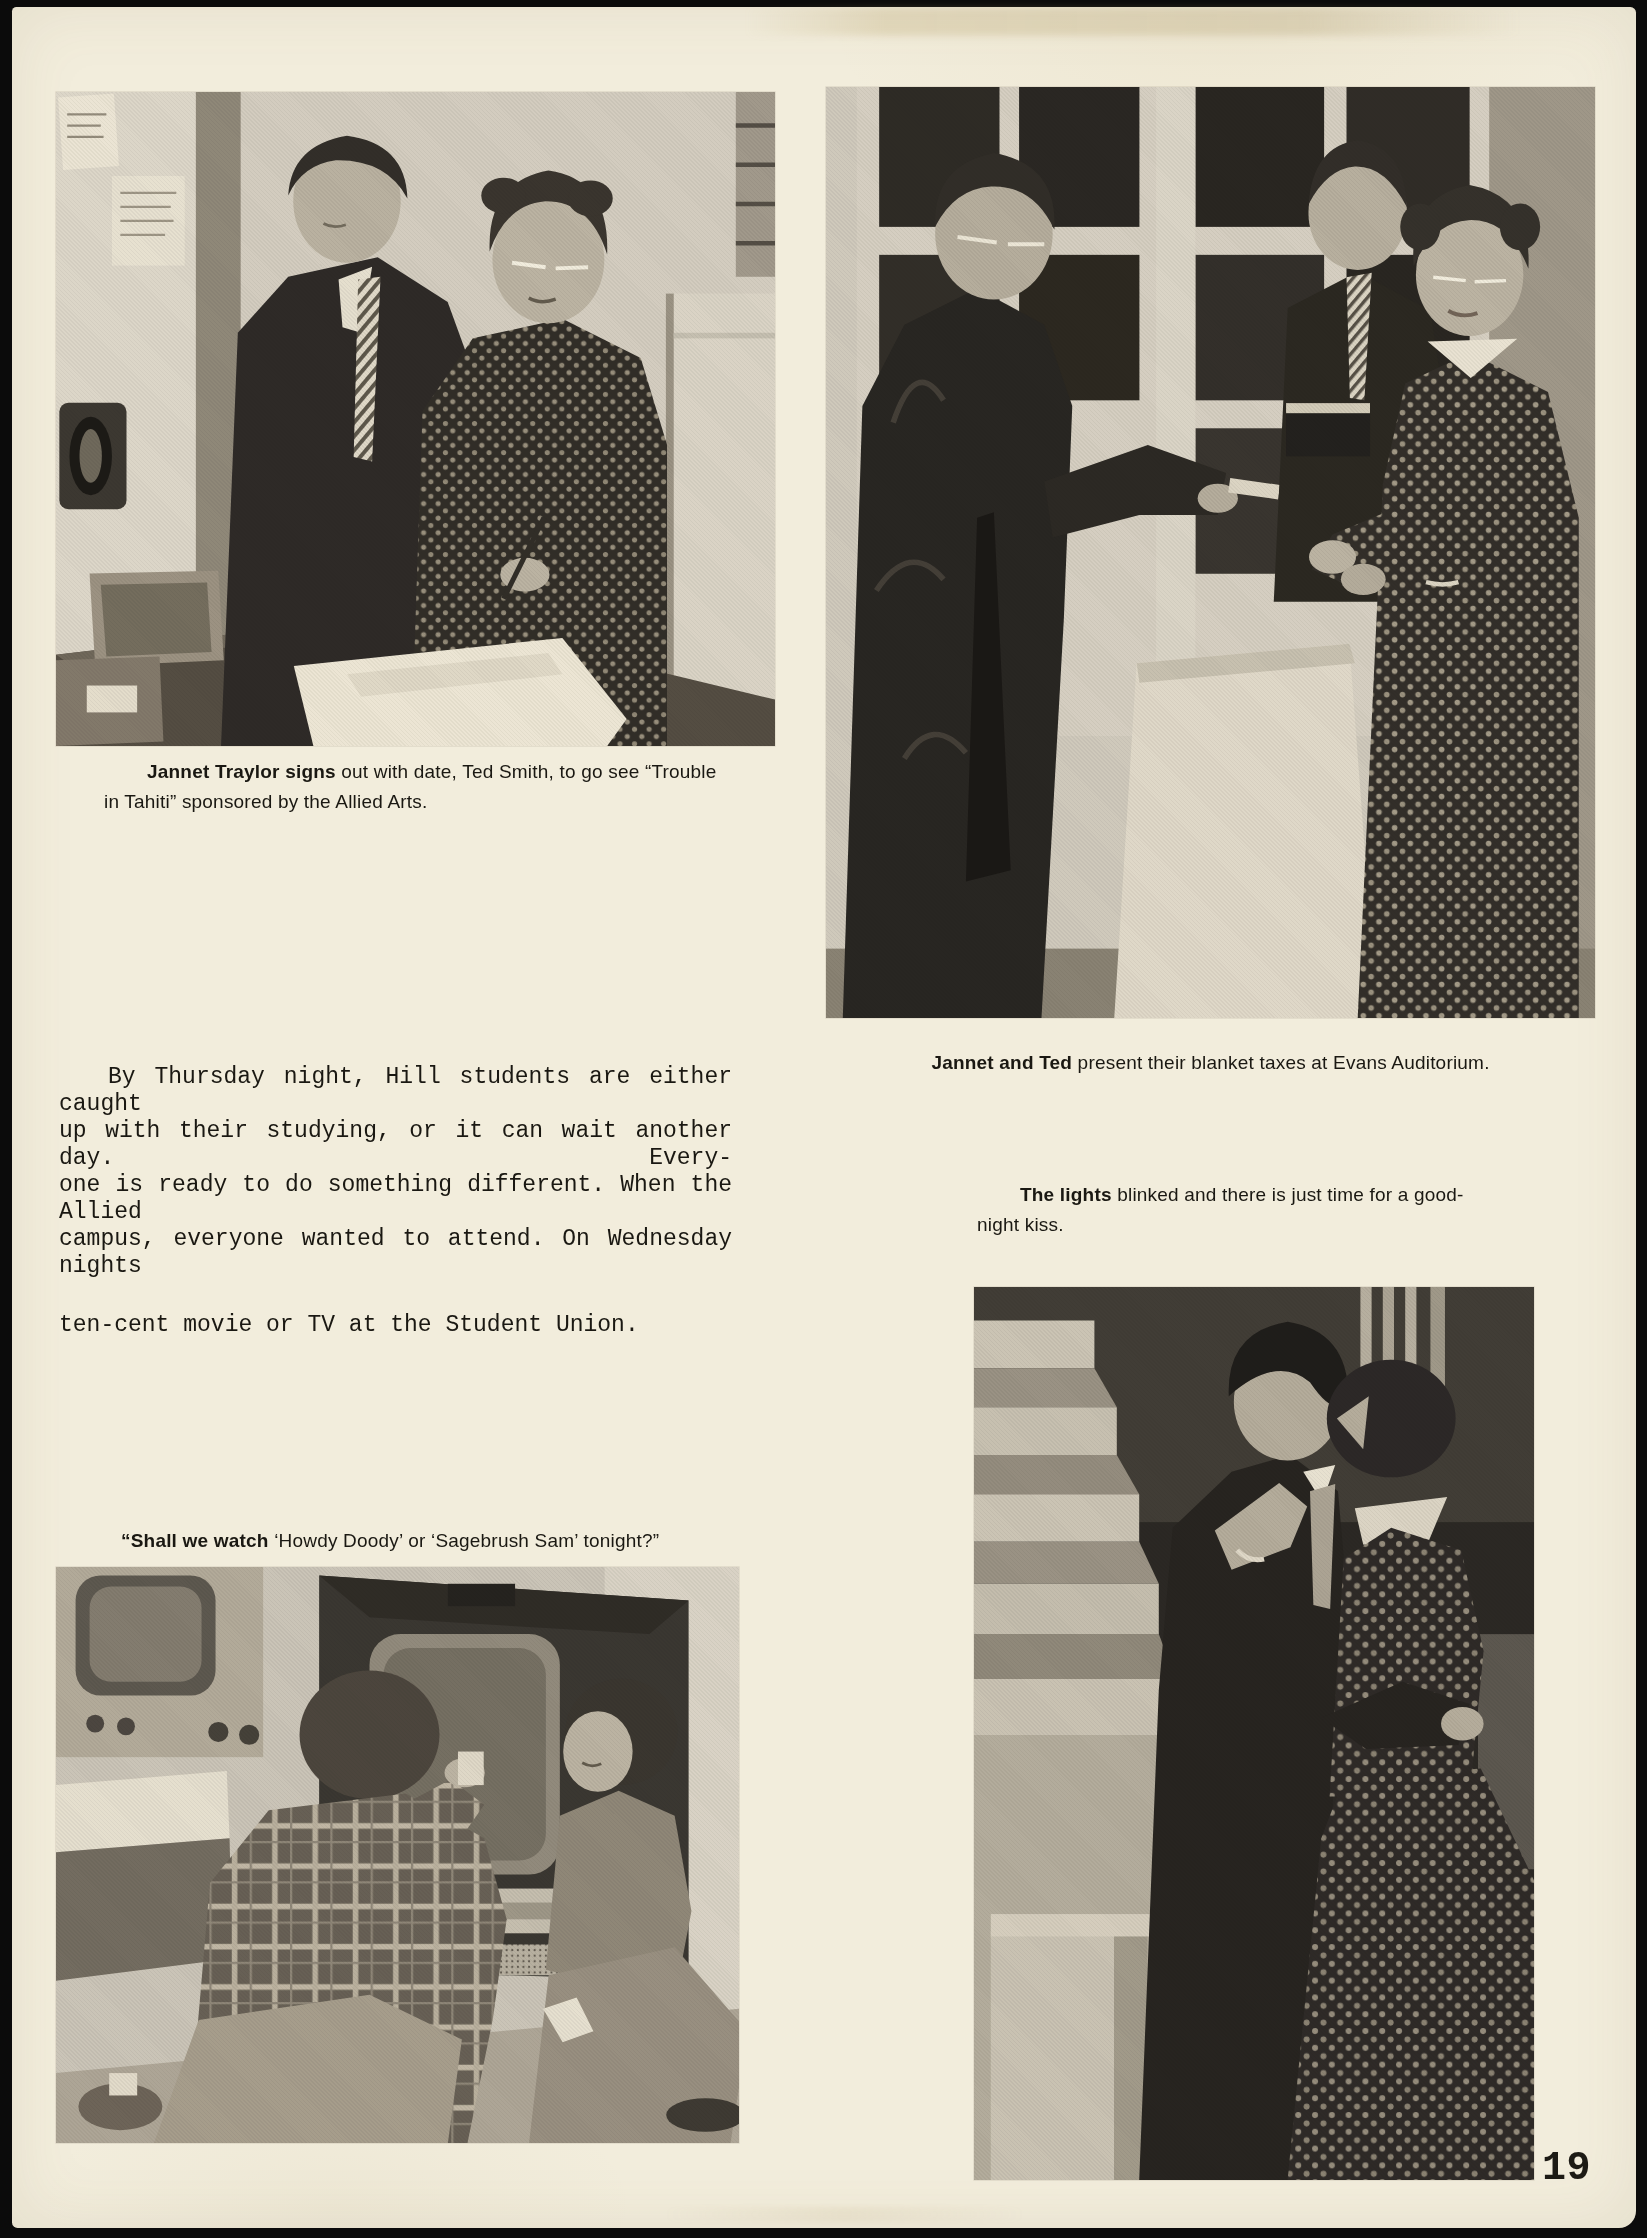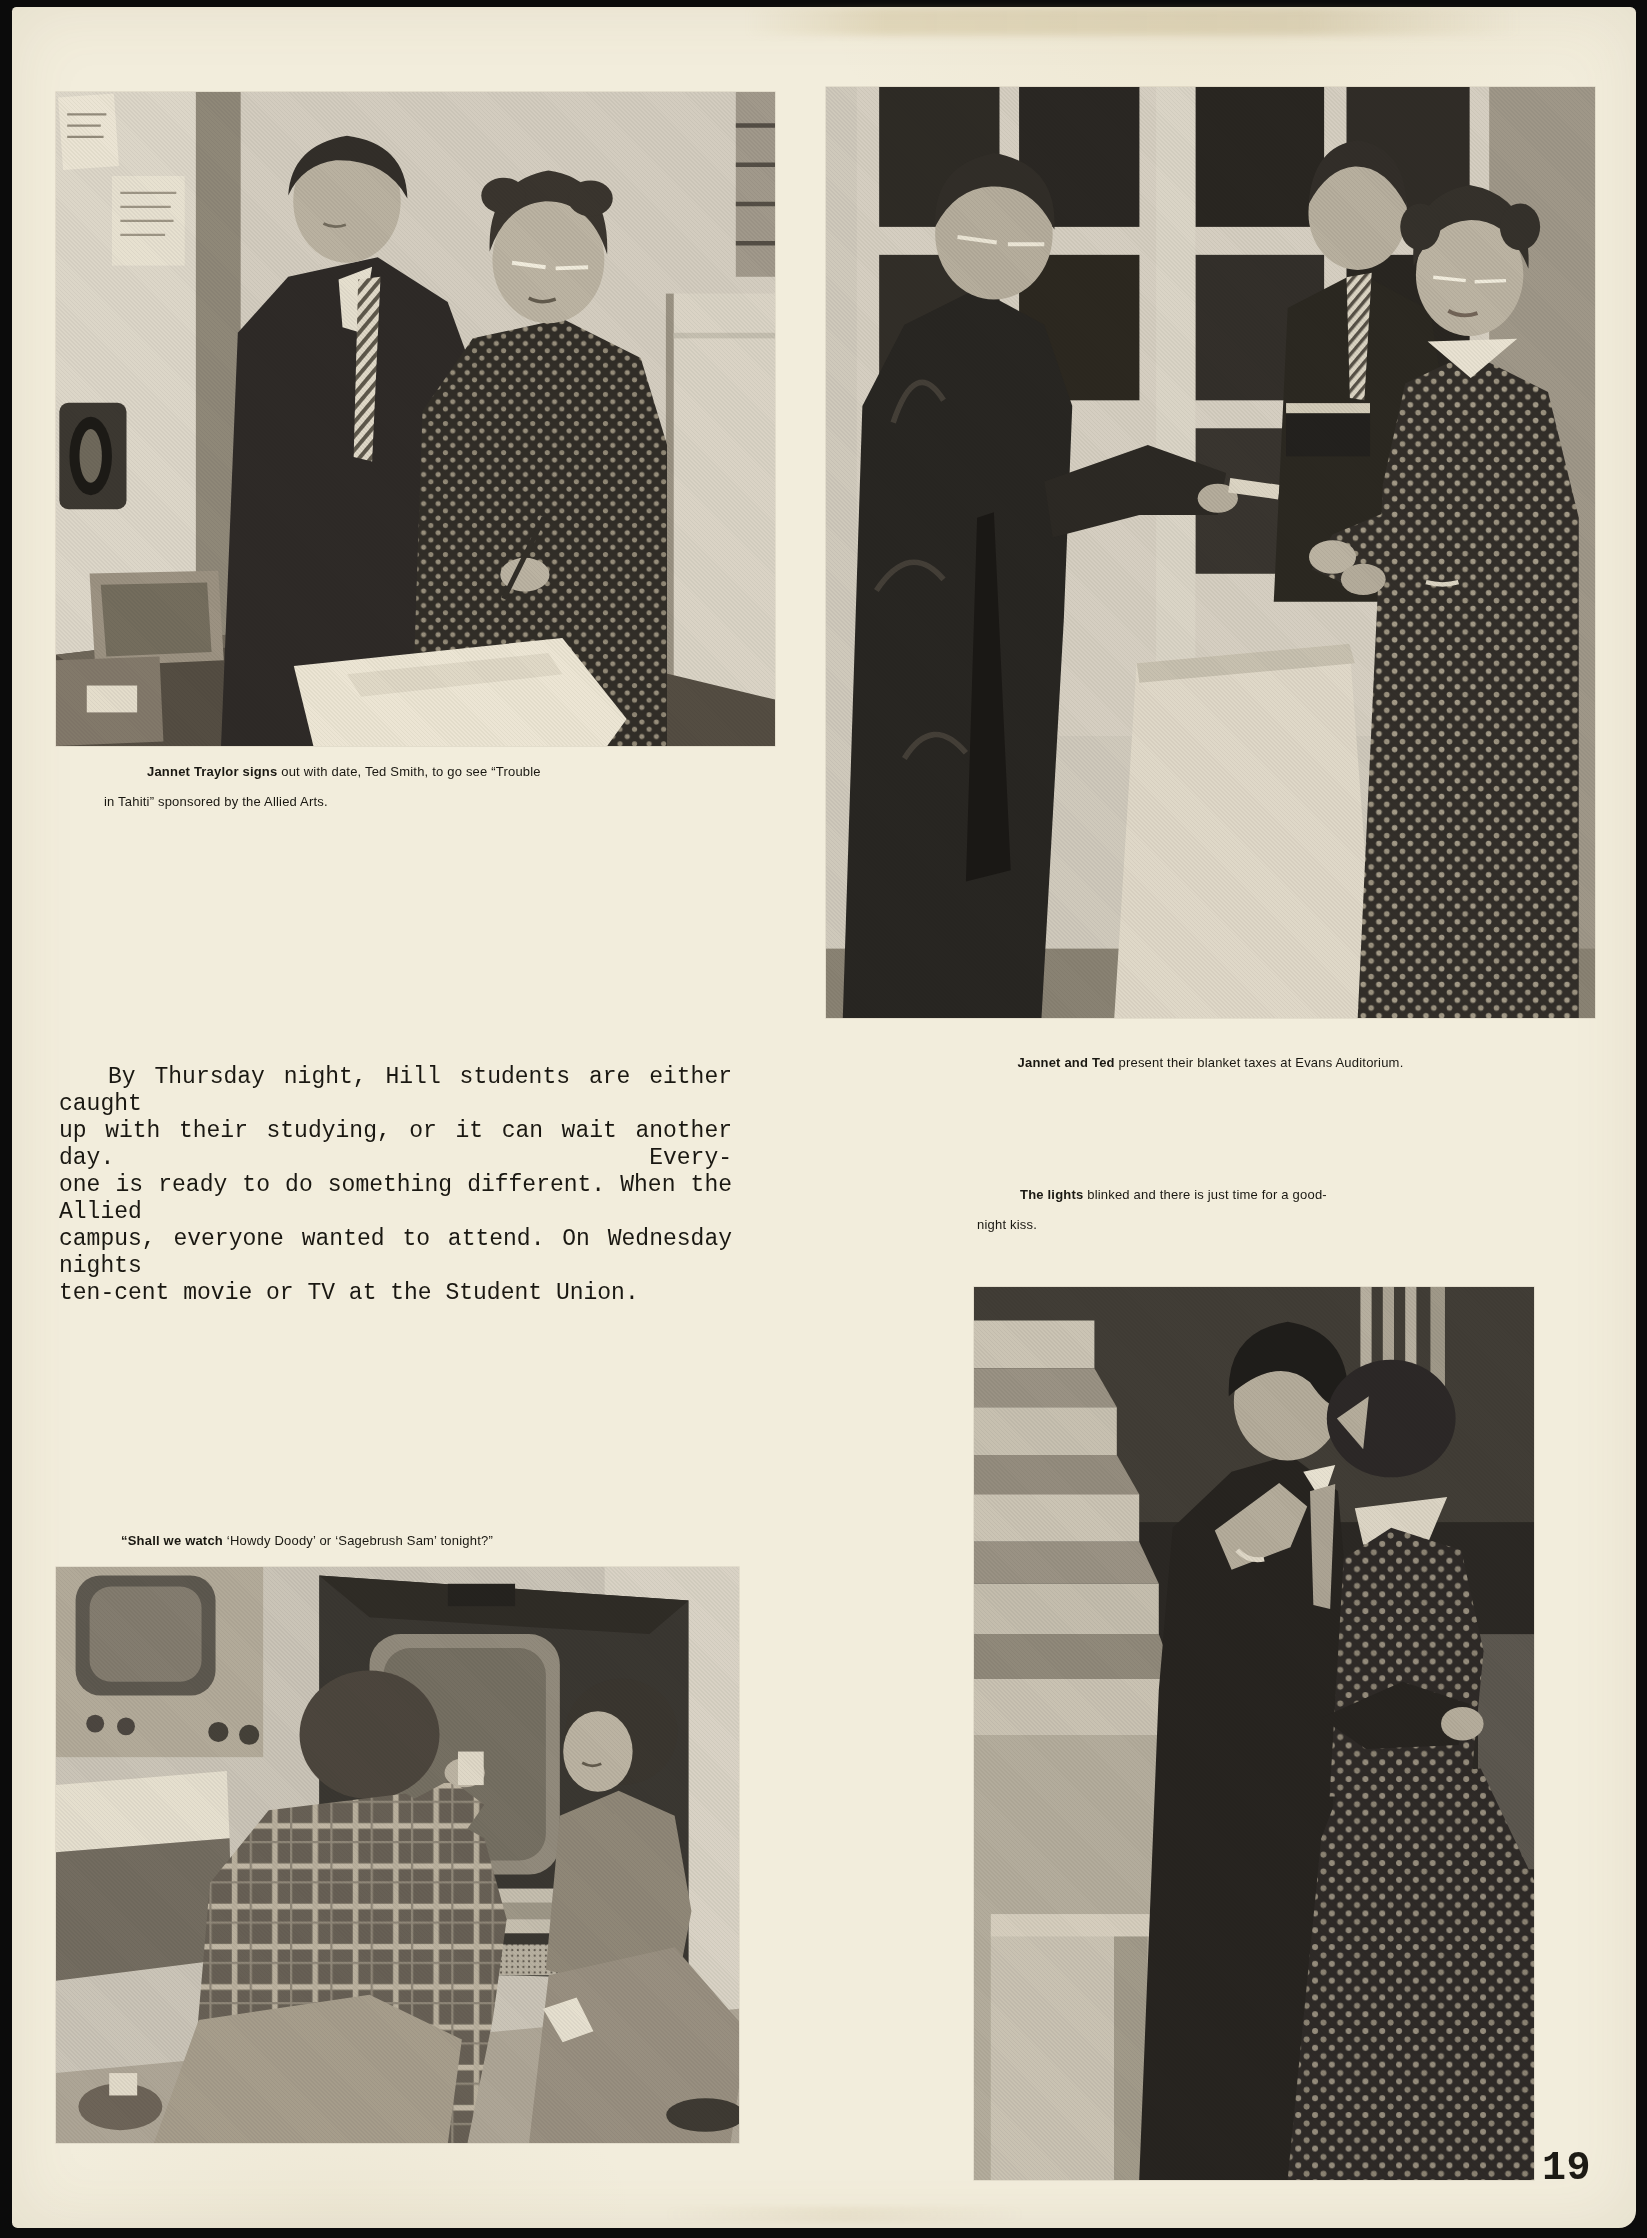--- a/index.html
+++ b/index.html
@@ -43,39 +43,39 @@
     background:repeating-linear-gradient(45deg,rgba(0,0,0,.045) 0 1.1px,transparent 1.1px 2.8px);
     mix-blend-mode:multiply;
   }
   .p-signout{left:56px;top:92px;width:719px;height:654px;}
   .p-blanket{left:826px;top:87px;width:769px;height:931px;}
   .p-tv{left:56px;top:1567px;width:683px;height:576px;}
   .p-goodnight{left:974px;top:1287px;width:560px;height:893px;}
 
   .caption{
     position:absolute;
-    font-size:13px;line-height:30px;color:var(--c-ink,#17150f);
+    font-size:19px;line-height:30px;color:var(--c-ink,#17150f);
     letter-spacing:0.2px;
   }
   .caption b{font-weight:700;}
   .cap-signout{left:104px;top:757px;width:649px;}
   .cap-signout .l1{text-indent:43px;}
   .cap-blanket{left:826px;top:1048px;width:769px;text-align:center;}
   .cap-lights{left:977px;top:1180px;width:560px;}
   .cap-lights .l1{text-indent:43px;}
   .cap-tv{left:121px;top:1526px;width:683px;}
 
   .article{
     position:absolute;left:59px;top:1064px;width:673px;
     font-family:Liberation Mono, monospace;
     font-size:23px;line-height:27px;color:var(--c-ink,#201d16);
   }
   .article .ln{text-align:justify;text-align-last:justify;white-space:normal;}
   .article .ln.first{text-indent:49px;}
-  .article .ln.last{text-align-last:left;}
+  .article .ln.last{text-align-last:left;margin-top:32px;}
 
   .pageno{
     position:absolute;left:1542px;top:2146px;width:84px;
     font-family:Liberation Mono, monospace;font-weight:700;
     font-size:40px;color:#1d1b15;letter-spacing:0.6px;
   }
 </style>
 </head>
 <body>
 

